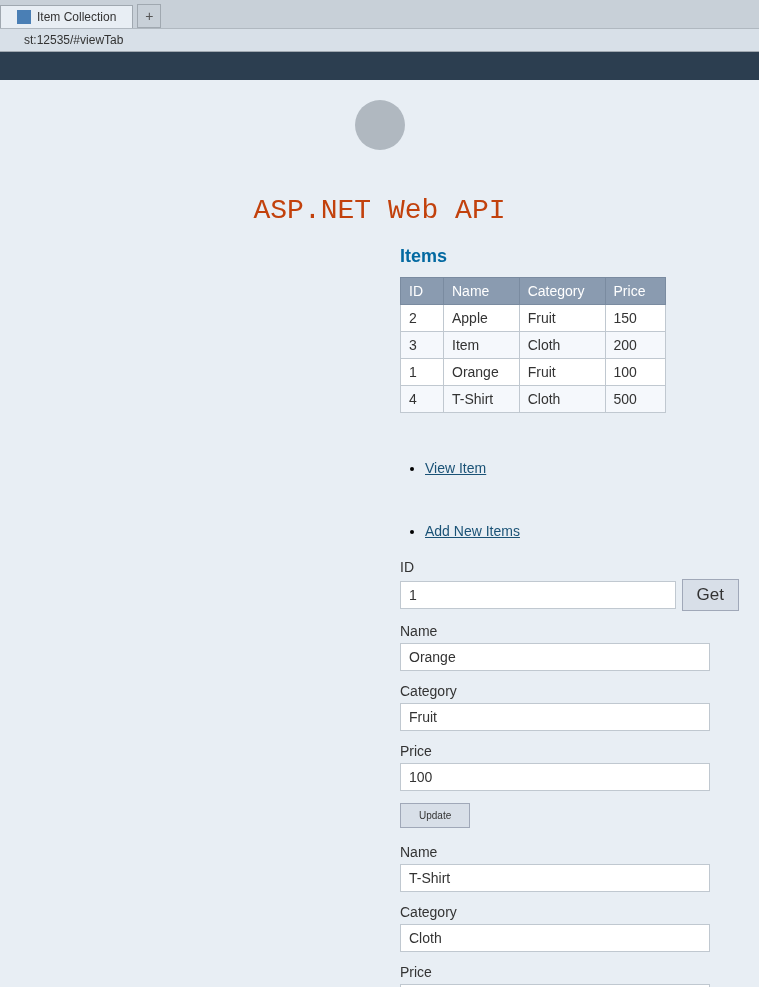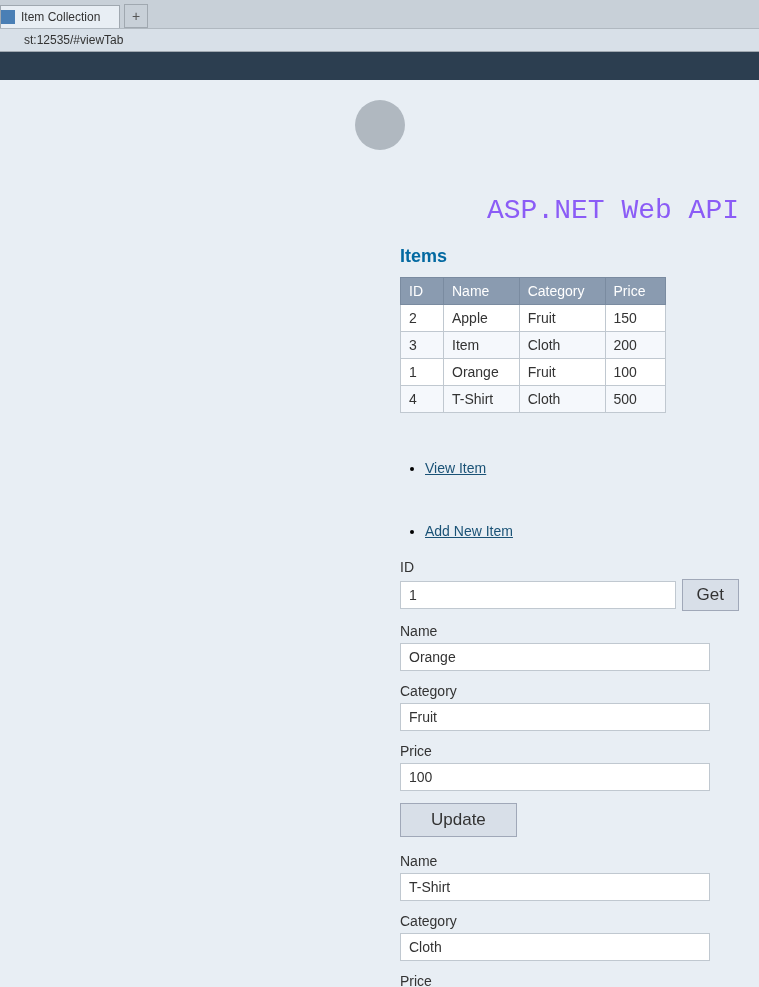--- a/index.html
+++ b/index.html
@@ -22,21 +22,21 @@
       padding: 4px 0 0 0;
       background: #c8d0d8;
     }
 
     .tab {
       display: flex;
       align-items: center;
       background: #e8eef4;
       border: 1px solid #a0a8b0;
       border-bottom: none;
-      padding: 4px 0;
+      padding: 4px 16px;
       font-size: 12px;
       color: #333;
       min-width: 120px;
     }
 
     .tab-favicon {
       width: 14px;
       height: 14px;
       background: #4a7fb5;
       margin-right: 6px;
@@ -78,24 +78,24 @@
       padding: 20px 0;
     }
 
     .container {
       margin: 0 auto;
       padding: 0 20px;
       max-width: 759px;
     }
 
     .app-title {
-      text-align: right;
+      text-align: center;
       font-size: 28px;
       font-weight: normal;
-      color: #8b5cf6;
+      color: #c2410c;
       margin-bottom: 20px;
       font-family: 'Courier New', monospace;
       margin-top: 45px;
     }
 
     .user-avatar {
       width: 50px;
       height: 50px;
       background: #b0b8c0;
       border-radius: 50%;
@@ -200,22 +200,22 @@
       padding: 5px 14px;
       font-size: 17px;
       cursor: pointer;
       color: #333;
       white-space: nowrap;
     }
 
     .btn-update {
       background: #d8dfe8;
       border: 1px solid #a0a8b8;
-      padding: 6px 30px;
-      font-size: 17px;
+      padding: 6px 18px;
+      font-size: 10px;
       cursor: pointer;
       color: #333;
       margin-bottom: 16px;
     }
 
     .btn-add-new {
       background: #d8dfe8;
       border: 1px solid #a0a8b8;
       padding: 6px 14px;
       font-size: 13px;
@@ -293,21 +293,21 @@
               <td>500</td>
             </tr>
           </tbody>
       </table>
 
       <ul class="links-list">
         <li>
           <a href="#">View Item</a>
         </li>
         <li>
-          <a href="#">Add New Item</a>
+          <a href="#">Add New Items</a>
         </li>
       </ul>
 
       <div class="form-section">
 
         
         <div class="form-group">
           <label class="form-label">ID</label>
           <div class="form-row">
             <input class="form-input" type="text" value="1" style="">

